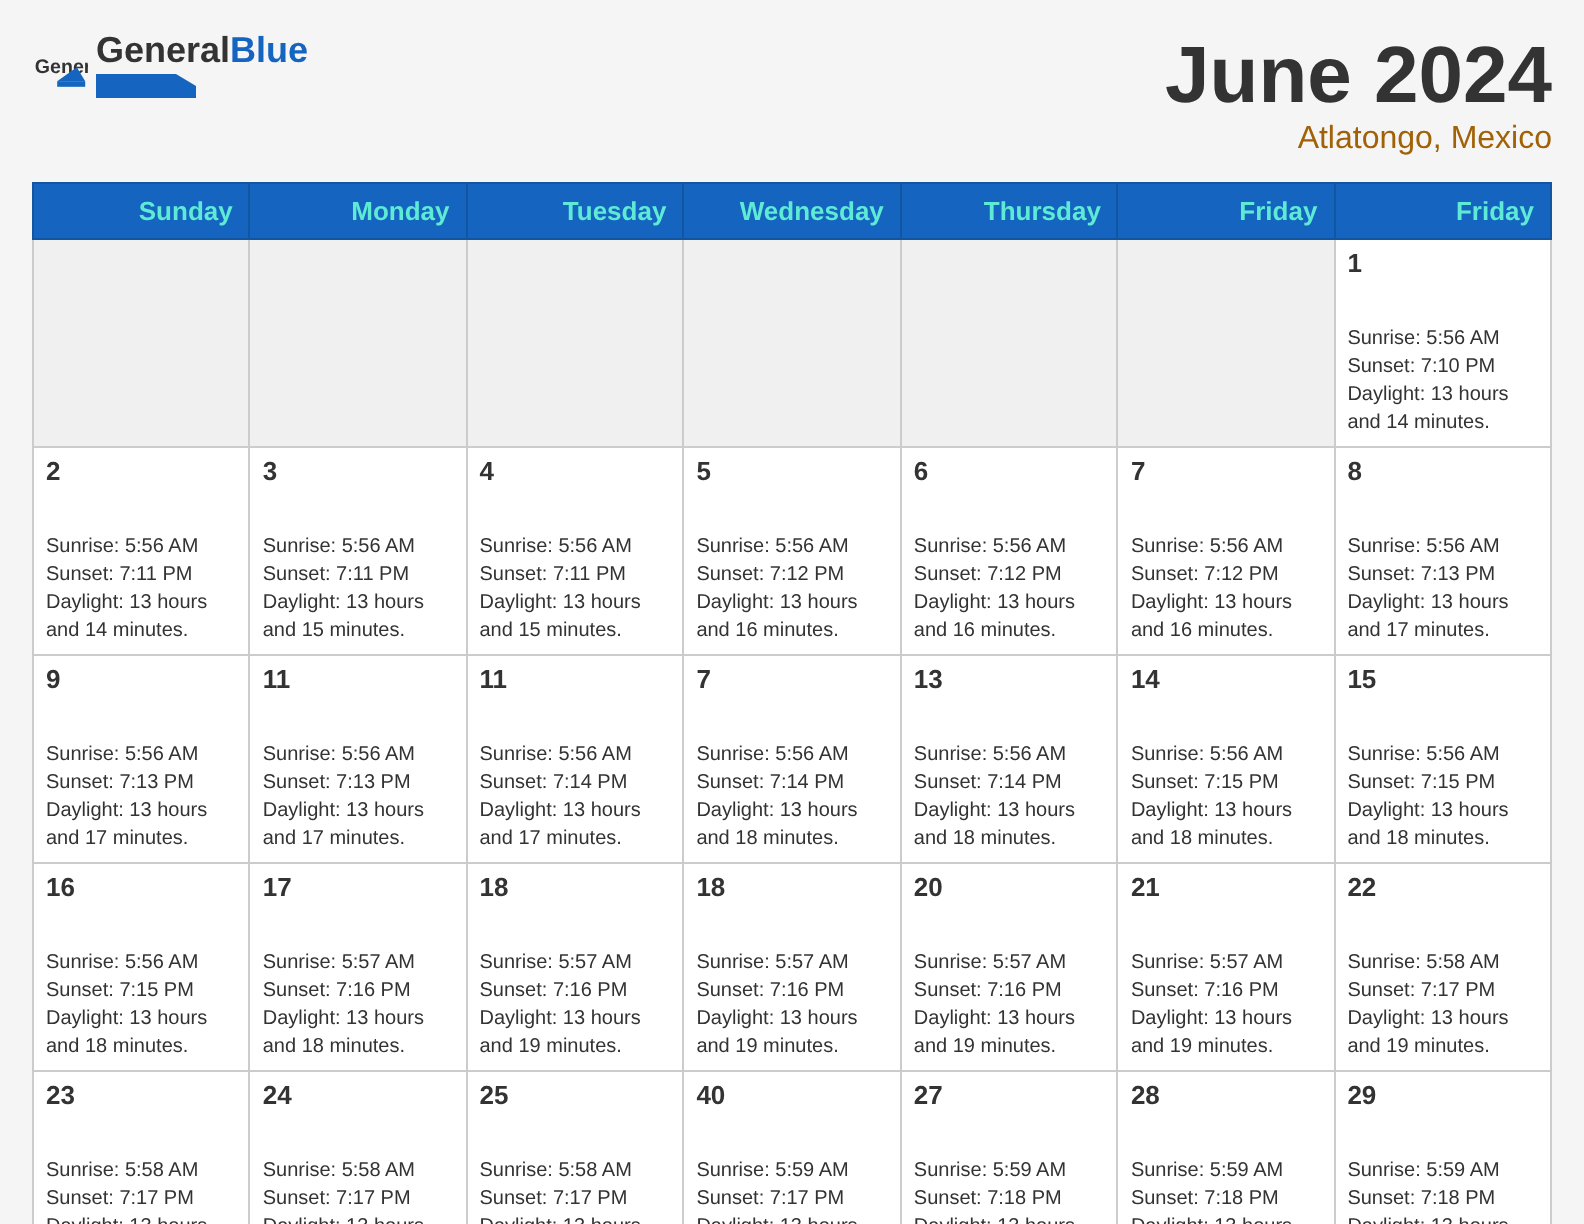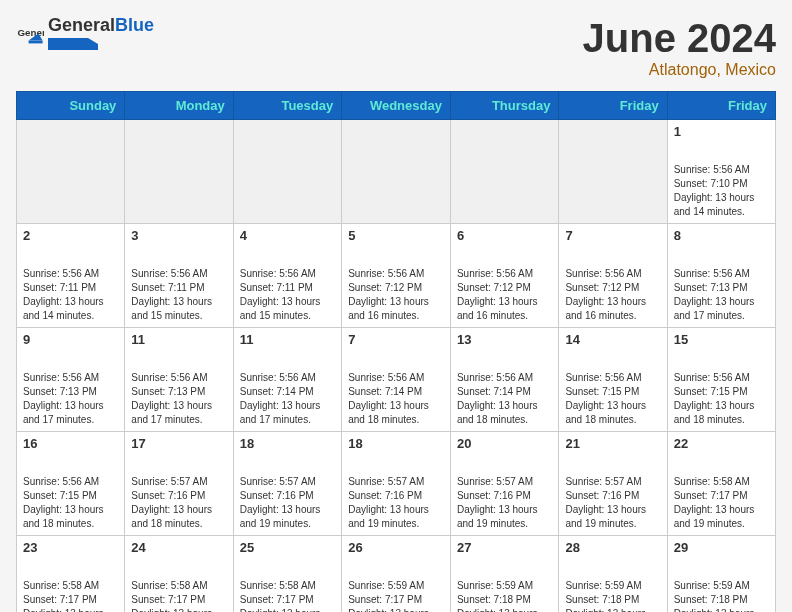--- a/index.html
+++ b/index.html
@@ -300,21 +300,21 @@
 and 19 minutes.</div>
         </td>
         <td>
           <span class="day-number">25</span>
           <div class="day-info" style="white-space: pre-line;">Sunrise: 5:58 AM
 Sunset: 7:17 PM
 Daylight: 13 hours
 and 18 minutes.</div>
         </td>
         <td>
-          <span class="day-number">26</span>
+          <span class="day-number">40</span>
           <div class="day-info" style="white-space: pre-line;">Sunrise: 5:59 AM
 Sunset: 7:17 PM
 Daylight: 13 hours
 and 18 minutes.</div>
         </td>
         <td>
           <span class="day-number">27</span>
           <div class="day-info" style="white-space: pre-line;">Sunrise: 5:59 AM
 Sunset: 7:18 PM
 Daylight: 13 hours

